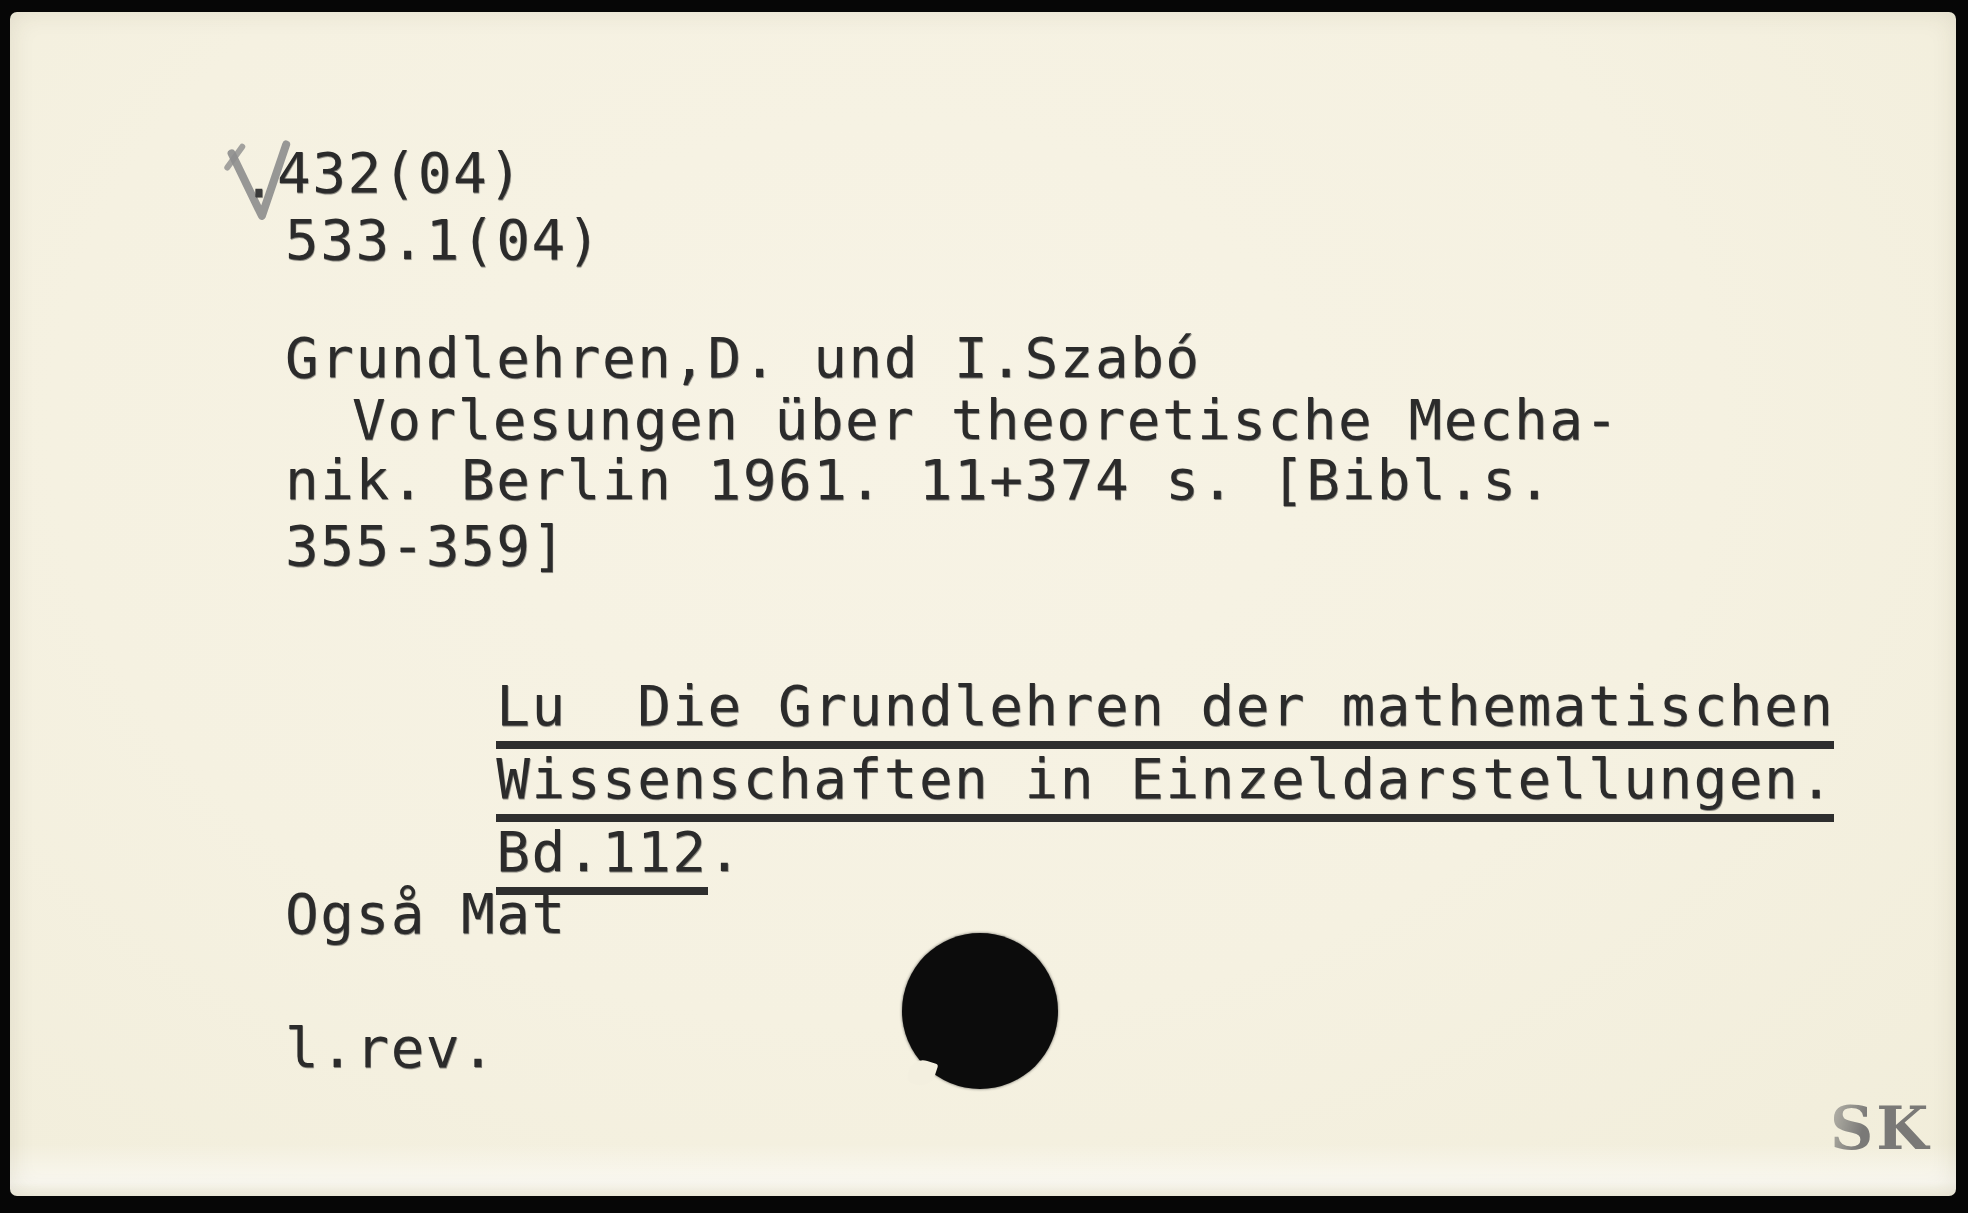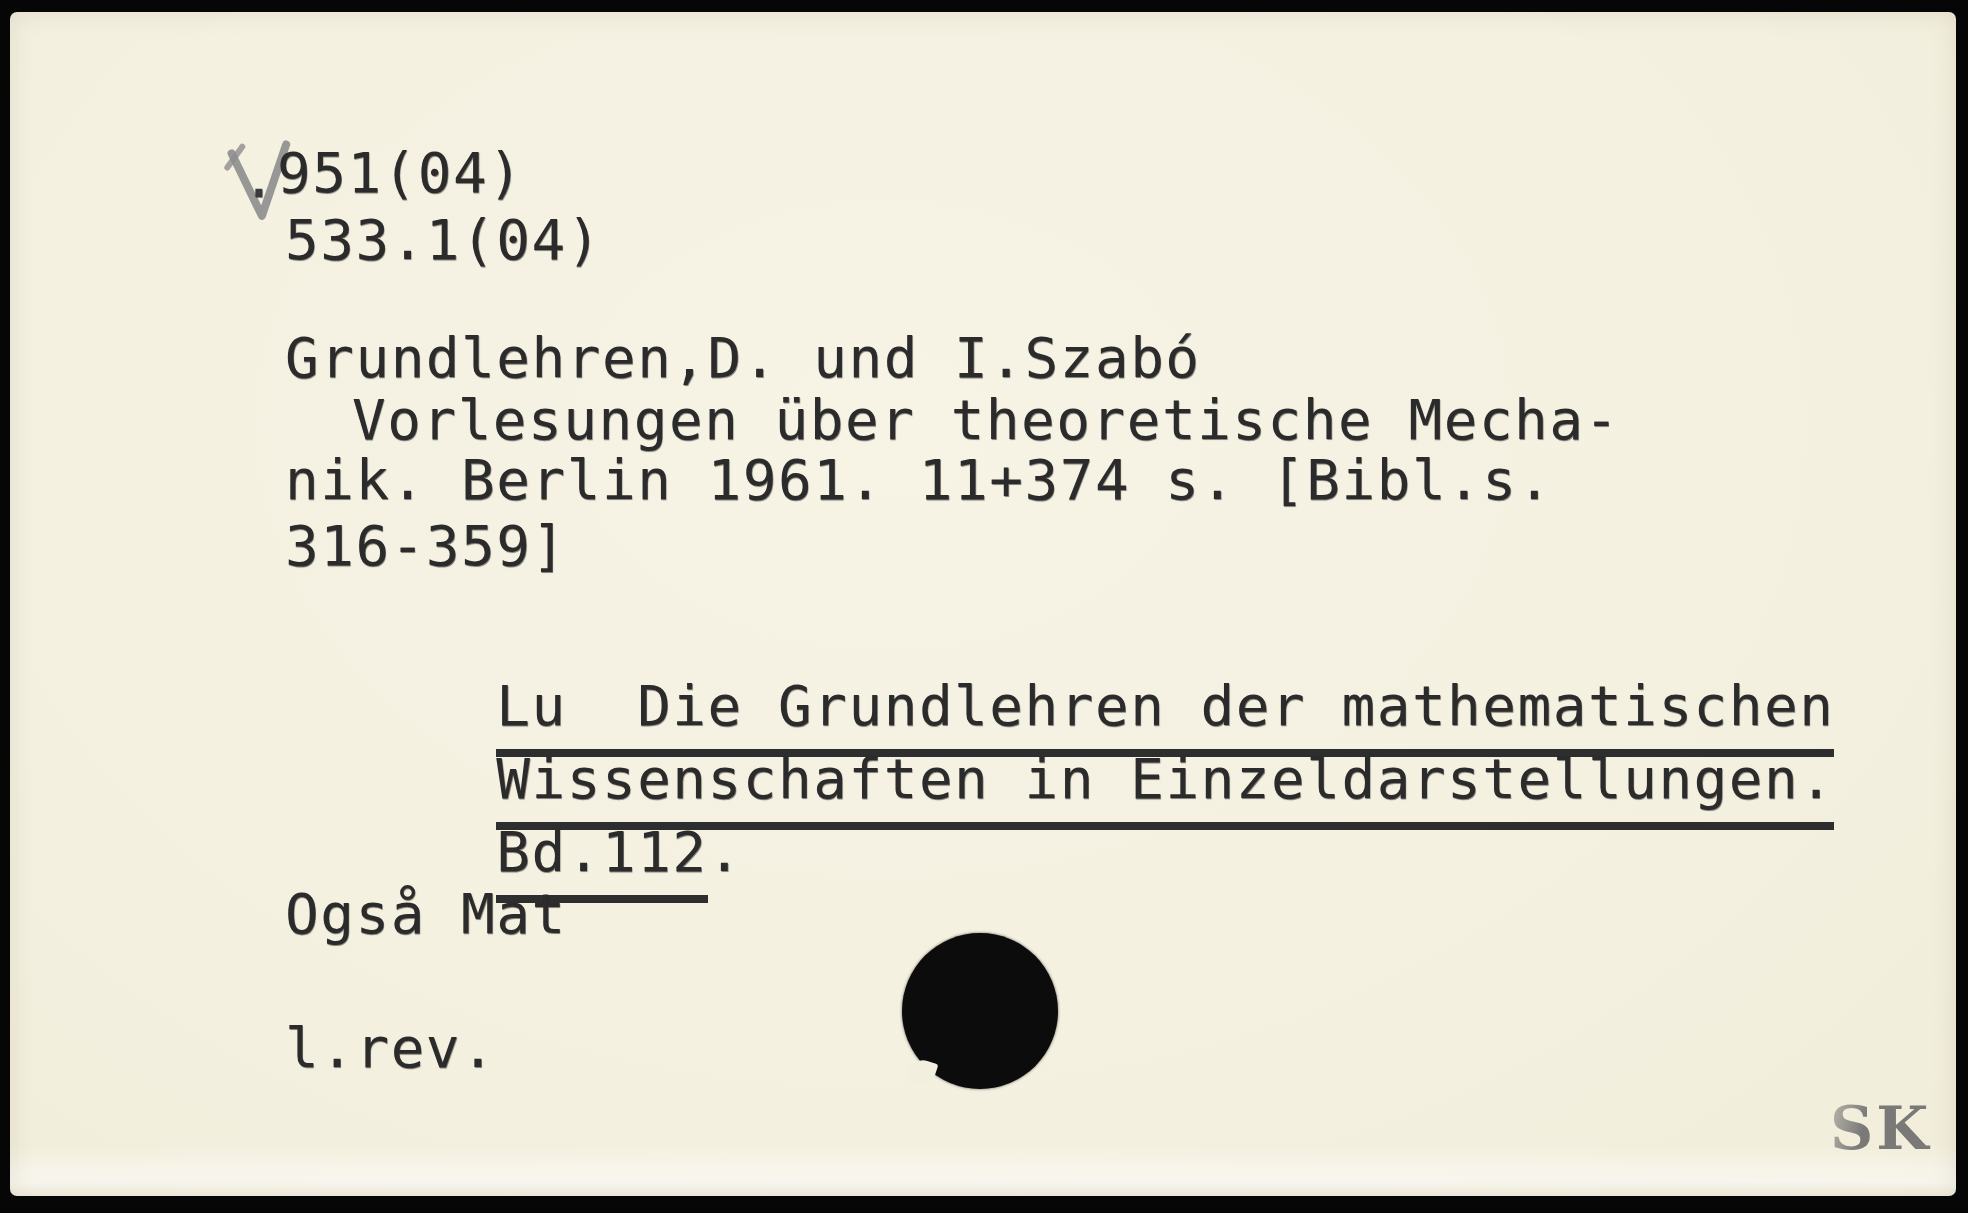--- a/index.html
+++ b/index.html
@@ -32,21 +32,21 @@
     left: 275px;
     font-size: 56px;
     line-height: 56px;
     letter-spacing: 1.5px;
     color: #2b2b2b;
     white-space: pre;
     text-shadow: 0.6px 0.8px 0.7px rgba(35,35,35,0.55);
   }
   .u {
     border-bottom: 8px solid #2e2e2e;
-    padding-bottom: 11px;
+    padding-bottom: 3px;
   }
   .cls-1 { top: 66px; }
   .cls-2 { top: 133px; left: 267px; }
   .cls-3 { top: 200px; }
   .author   { top: 318px; }
   .title-1  { top: 380px; left: 342px; }
   .title-2  { top: 440px; }
   .title-3  { top: 506px; }
   .series-1 { top: 610px; }
   .series-2 { top: 683px; }
@@ -107,28 +107,28 @@
 <div class="stage">
   <div class="card">
 
     <svg class="checkmark" viewBox="0 0 76 88" xmlns="http://www.w3.org/2000/svg">
       <path d="M8 30 L24 10" stroke="#8d8d8d" stroke-width="6" stroke-linecap="round" fill="none" opacity="0.8"></path>
       <path d="M13 16 L40 80 L68 10" stroke="#8d8d8d" stroke-width="8" stroke-linecap="round" stroke-linejoin="round" fill="none" opacity="0.9"></path>
     </svg>
 
     <span class="line stray-dot">.</span>
 
-    <div class="line cls-2">951(04)</div>
+    <div class="line cls-2">432(04)</div>
     <div class="line cls-3">533.1(04)</div>
 
     <div class="line author">Grundlehren,D. und I.Szabó</div>
 
     <div class="line title-1">Vorlesungen über theoretische Mecha-</div>
     <div class="line title-2">nik. Berlin 1961. 11+374 s. [Bibl.s.</div>
-    <div class="line title-3">316-359]</div>
+    <div class="line title-3">355-359]</div>
 
     <div class="line series-1">
       <span class="u">Lu  Die Grundlehren der mathematischen</span>
     </div>
     <div class="line series-2">
       <span class="u">Wissenschaften in Einzeldarstellungen.</span>
     </div>
     <div class="line volume">
       <span class="u">Bd.112</span><span>.</span>
     </div>

